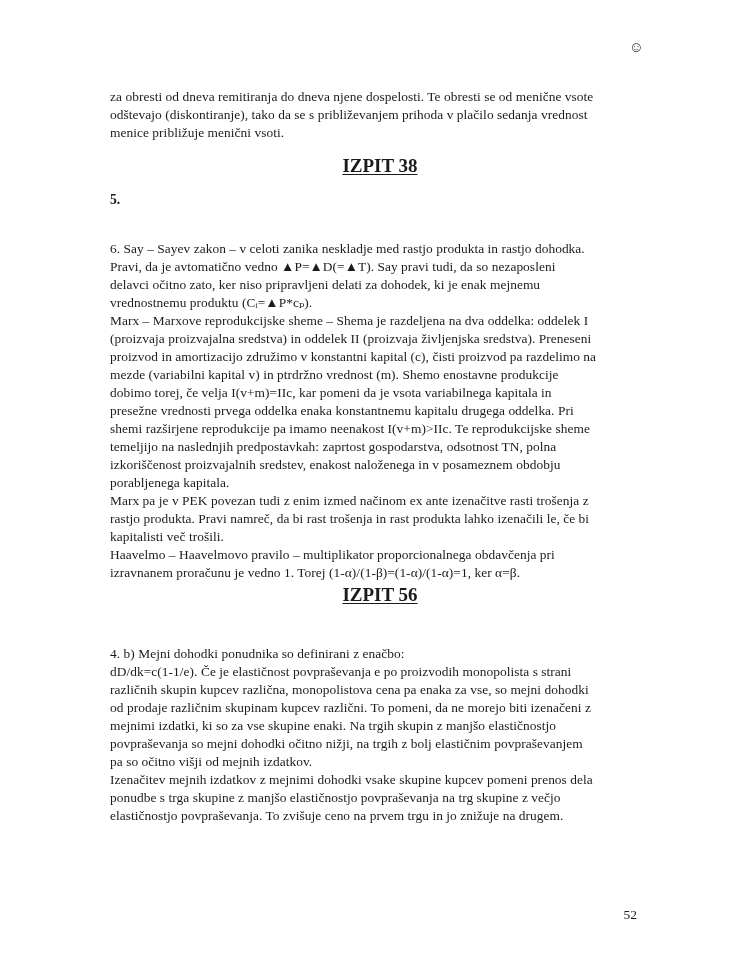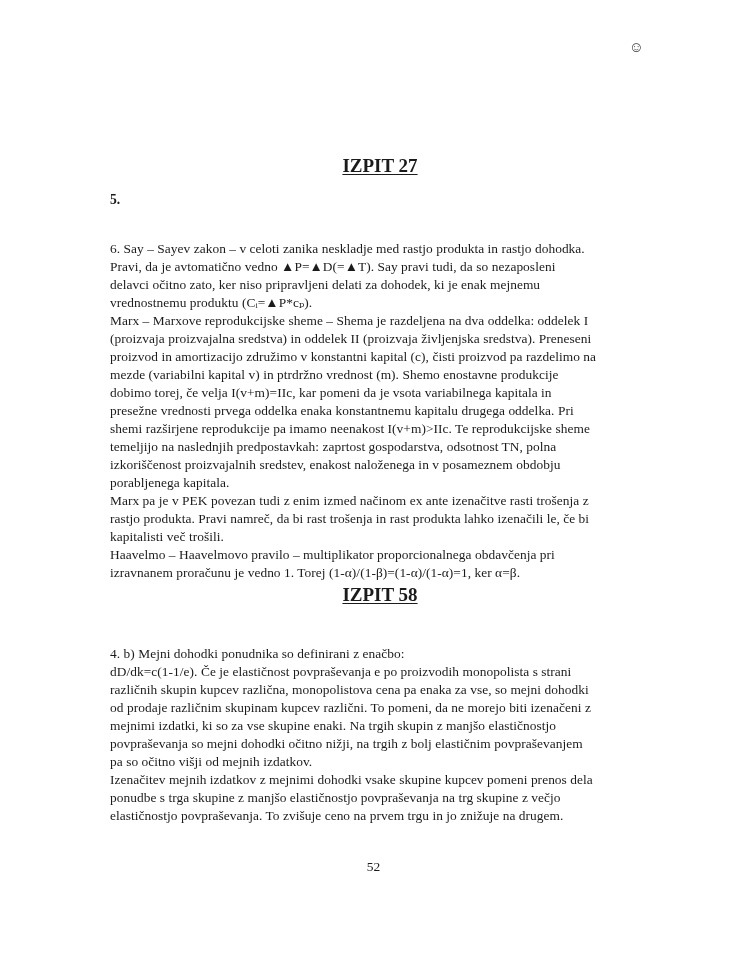--- a/index.html
+++ b/index.html
@@ -46,37 +46,40 @@
   }
   .question-number {
     position: absolute;
     left: 110px;
     font-size: 13.6px;
     font-weight: bold;
     line-height: 18px;
   }
   .page-number {
     position: absolute;
-    top: 858px;
+    top: 906px;
     left: 110px;
     width: 527px;
-    text-align: center;
+    text-align: right;
     font-size: 13.5px;
     line-height: 18px;
   }
 </style>
 </head>
 <body>
 
 <div class="page">
 
   <div class="smiley">☺</div>
 
+  <div class="para" style="top: 88px;">za obresti od dneva remitiranja do dneva njene dospelosti. Te obresti se od menične vsote
+odštevajo (diskontiranje), tako da se s približevanjem prihoda v plačilo sedanja vrednost
+menice približuje menični vsoti.</div>
 
-  <h1 class="exam-title" style="top: 154px;"><span class="underlined">IZPIT 27</span></h1>
+  <h1 class="exam-title" style="top: 154px;"><span class="underlined">IZPIT 38</span></h1>
 
   <div class="question-number" style="top: 191px;">5.</div>
 
   <div class="para" style="top: 240px;">6. Say – Sayev zakon – v celoti zanika neskladje med rastjo produkta in rastjo dohodka.
 Pravi, da je avtomatično vedno ▲P=▲D(=▲T). Say pravi tudi, da so nezaposleni
 delavci očitno zato, ker niso pripravljeni delati za dohodek, ki je enak mejnemu
 vrednostnemu produktu (Cᵢ=▲P*cₚ).
 Marx – Marxove reprodukcijske sheme – Shema je razdeljena na dva oddelka: oddelek I
 (proizvaja proizvajalna sredstva) in oddelek II (proizvaja življenjska sredstva). Preneseni
 proizvod in amortizacijo združimo v konstantni kapital (c), čisti proizvod pa razdelimo na
@@ -86,21 +89,21 @@
 shemi razširjene reprodukcije pa imamo neenakost I(v+m)&gt;IIc. Te reprodukcijske sheme
 temeljijo na naslednjih predpostavkah: zaprtost gospodarstva, odsotnost TN, polna
 izkoriščenost proizvajalnih sredstev, enakost naloženega in v posameznem obdobju
 porabljenega kapitala.
 Marx pa je v PEK povezan tudi z enim izmed načinom ex ante izenačitve rasti trošenja z
 rastjo produkta. Pravi namreč, da bi rast trošenja in rast produkta lahko izenačili le, če bi
 kapitalisti več trošili.
 Haavelmo – Haavelmovo pravilo – multiplikator proporcionalnega obdavčenja pri
 izravnanem proračunu je vedno 1. Torej (1-α)/(1-β)=(1-α)/(1-α)=1, ker α=β.</div>
 
-  <h1 class="exam-title" style="top: 583px;"><span class="underlined">IZPIT 58</span></h1>
+  <h1 class="exam-title" style="top: 583px;"><span class="underlined">IZPIT 56</span></h1>
 
   <div class="para" style="top: 645px;">4. b) Mejni dohodki ponudnika so definirani z enačbo:
 dD/dk=c(1-1/e). Če je elastičnost povpraševanja e po proizvodih monopolista s strani
 različnih skupin kupcev različna, monopolistova cena pa enaka za vse, so mejni dohodki
 od prodaje različnim skupinam kupcev različni. To pomeni, da ne morejo biti izenačeni z
 mejnimi izdatki, ki so za vse skupine enaki. Na trgih skupin z manjšo elastičnostjo
 povpraševanja so mejni dohodki očitno nižji, na trgih z bolj elastičnim povpraševanjem
 pa so očitno višji od mejnih izdatkov.
 Izenačitev mejnih izdatkov z mejnimi dohodki vsake skupine kupcev pomeni prenos dela
 ponudbe s trga skupine z manjšo elastičnostjo povpraševanja na trg skupine z večjo

